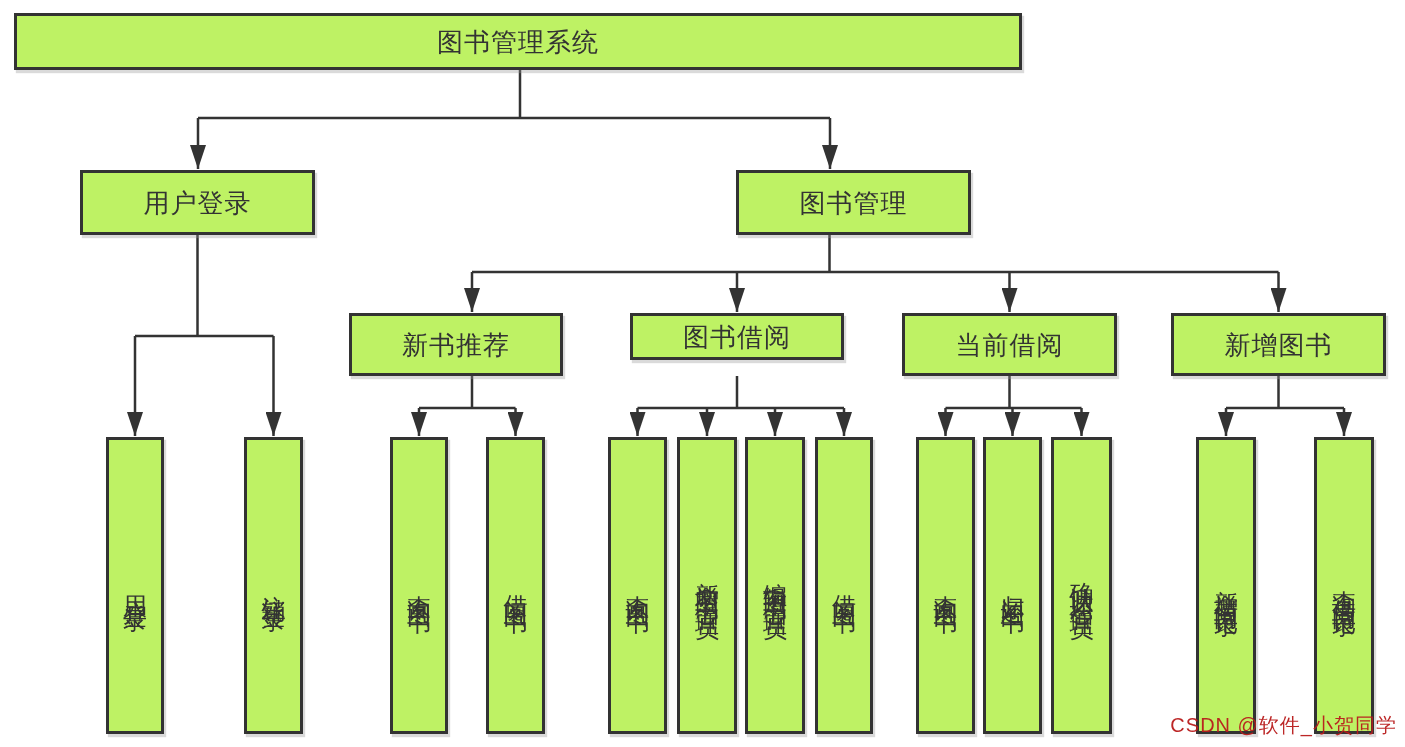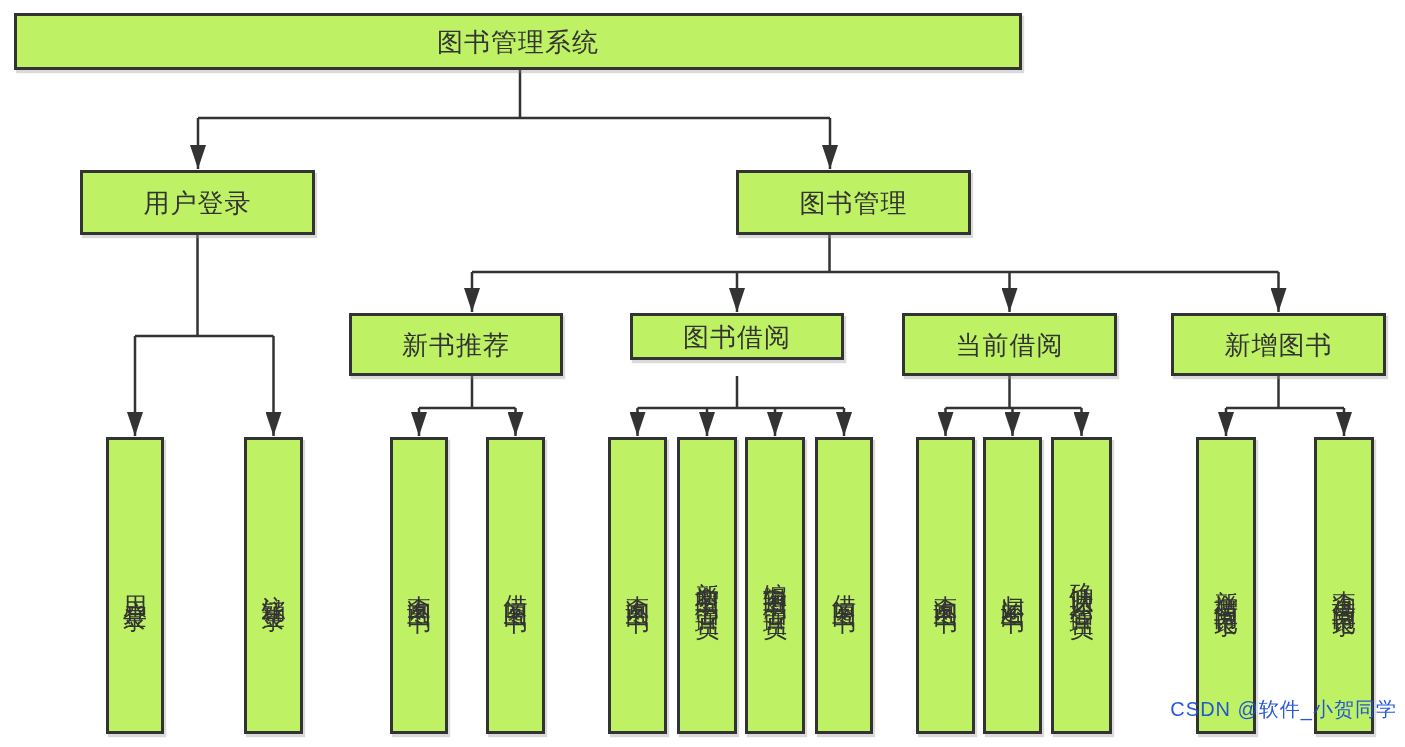--- a/index.html
+++ b/index.html
@@ -57,24 +57,24 @@
   .v-b2      { left: 815px;  top: 437px; width: 58px; height: 297px; }
   .v-q3      { left: 916px;  top: 437px; width: 59px; height: 297px; }
   .v-ret     { left: 983px;  top: 437px; width: 59px; height: 297px; }
   .v-confirm { left: 1051px; top: 437px; width: 61px; height: 297px; }
   .v-addrec  { left: 1196px; top: 437px; width: 60px; height: 297px; }
   .v-qrec    { left: 1314px; top: 437px; width: 60px; height: 297px; }
 
   .watermark {
     position: absolute;
     right: 8px;
-    bottom: 24px;
+    bottom: 8px;
     font-size: 20px;
     letter-spacing: 1px;
-    color: #1d4ed8;
+    color: #b91c1c;
     opacity: 0.95;
     z-index: 10;
     white-space: nowrap;
   }
 </style>
 </head>
 <body>
 
 <div class="stage">
 

